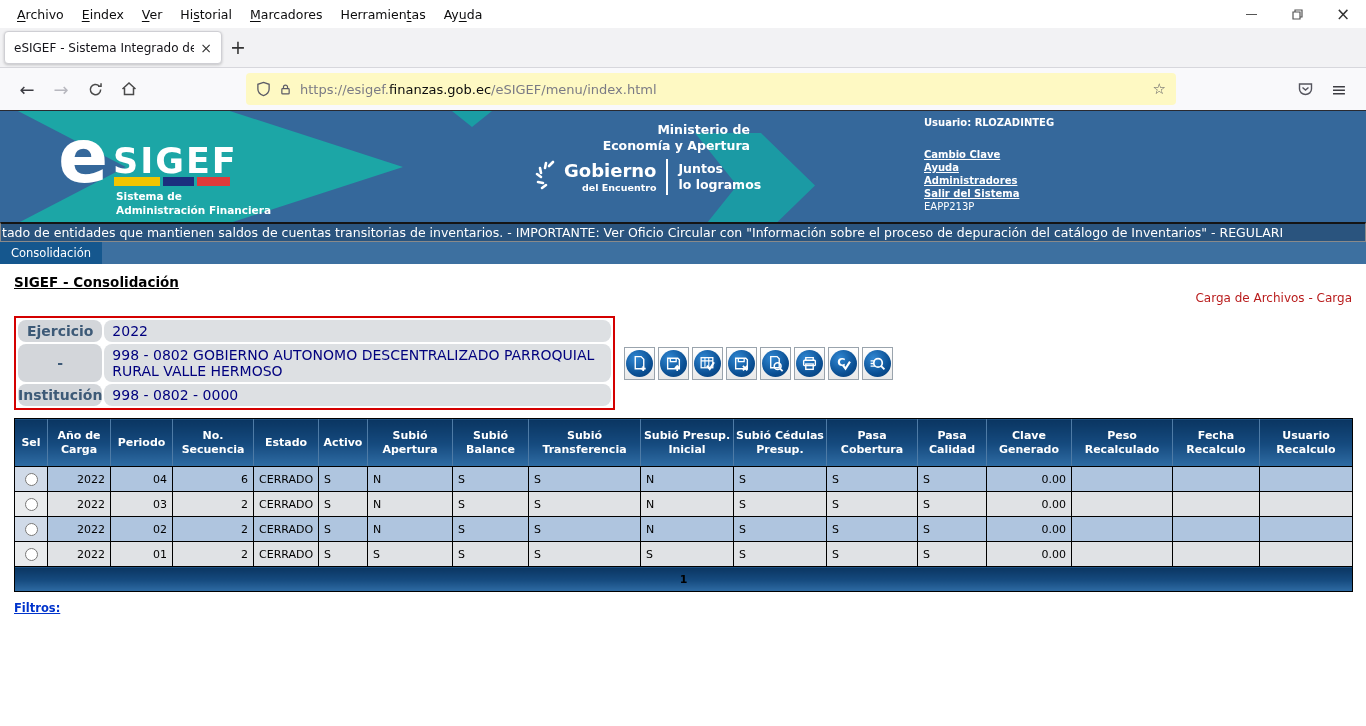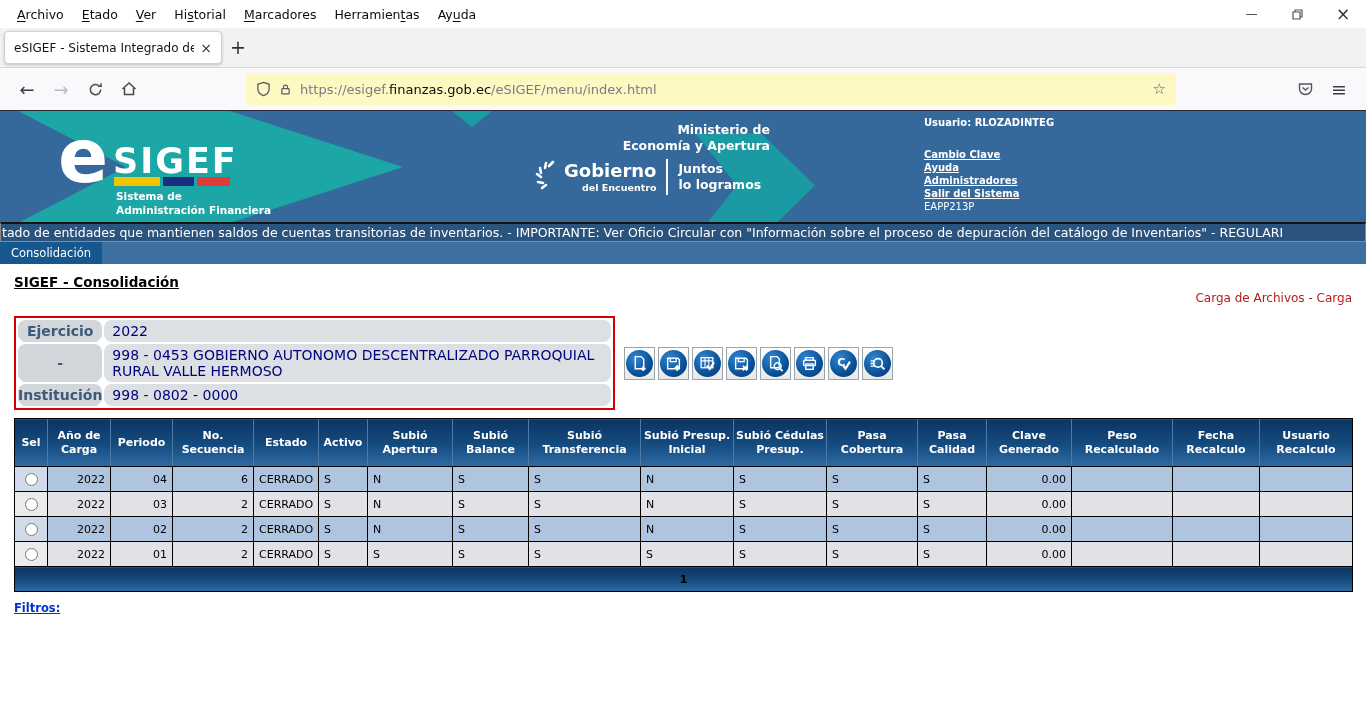--- a/index.html
+++ b/index.html
@@ -47,21 +47,21 @@
   .chev-top{left:452px;top:0;width:40px;height:16px;
     clip-path:polygon(0 0,100% 0,50% 100%);background:#1A9DA4;}
   .logo-e{position:absolute;left:58px;top:8px;font-size:74px;font-weight:bold;color:#fff;line-height:1;}
   .logo-name{position:absolute;left:113px;top:30px;font-size:35px;font-weight:bold;color:#fff;letter-spacing:2px;}
   .flag{position:absolute;left:114px;top:66px;display:flex;gap:3px;}
   .flag span{height:9px;display:inline-block;}
   .flag-y{width:46px;background:#F2C500;}
   .flag-b{width:31px;background:#1B2E7E;}
   .flag-r{width:33px;background:#E03A3A;}
   .logo-sub{position:absolute;left:116px;top:79px;color:#fff;font-size:10.5px;font-weight:600;line-height:1.3;}
-  .ministry{position:absolute;left:540px;top:11px;width:230px;text-align:right;color:#fff;
+  .ministry{position:absolute;left:520px;top:11px;width:230px;text-align:right;color:#fff;
     font-size:12.5px;font-weight:600;line-height:1.25;}
   .gobierno{position:absolute;left:534px;top:48px;display:flex;align-items:center;color:#fff;}
   .gov-text{margin-left:4px;}
   .gov-name{font-size:18px;font-weight:bold;line-height:1;}
   .gov-sub{font-size:9.5px;font-weight:bold;text-align:right;margin-top:2px;}
   .gov-div{width:2px;height:36px;background:#fff;margin:0 10px;}
   .gov-slogan{font-size:12.5px;font-weight:bold;line-height:1.25;}
   .user-block{position:absolute;left:924px;top:6px;color:#fff;font-size:10px;}
   .user-name{font-weight:bold;}
   .user-links{margin-top:20px;}
@@ -110,21 +110,21 @@
     text-align:center;font-weight:bold;font-size:12px;height:21px;border:1px solid #000;}
   .filters{display:inline-block;margin-top:9px;font-size:11.5px;font-weight:bold;color:#0033CC;
     text-decoration:underline;cursor:pointer;}
   input[type=radio]{width:13px;height:13px;vertical-align:middle;}
 </style>
 </head>
 <body>
 
 <div class="menubar">
   <span class="menu-item"><span></span><span class="accel">A</span><span>rchivo</span></span>
-  <span class="menu-item"><span></span><span class="accel">E</span><span>tado</span></span>
+  <span class="menu-item"><span></span><span class="accel">E</span><span>index</span></span>
   <span class="menu-item"><span></span><span class="accel">V</span><span>er</span></span>
   <span class="menu-item"><span>Hi</span><span class="accel">s</span><span>torial</span></span>
   <span class="menu-item"><span></span><span class="accel">M</span><span>arcadores</span></span>
   <span class="menu-item"><span>Herramien</span><span class="accel">t</span><span>as</span></span>
   <span class="menu-item"><span>Ay</span><span class="accel">u</span><span>da</span></span>
   <div class="win-controls">
     <div class="win-btn">
         <span class="min-glyph"></span>
       </div>
     <div class="win-btn">
@@ -237,21 +237,21 @@
 
   <div class="form-wrap">
     <table class="form-box">
       <tbody>
           <tr>
         <td class="form-label">Ejercicio</td>
         <td class="form-value">2022</td>
       </tr>
       <tr>
         <td class="form-label" style="height:38px">-</td>
-        <td class="form-value">998 - 0453 GOBIERNO AUTONOMO DESCENTRALIZADO PARROQUIAL RURAL VALLE HERMOSO</td>
+        <td class="form-value">998 - 0802 GOBIERNO AUTONOMO DESCENTRALIZADO PARROQUIAL RURAL VALLE HERMOSO</td>
       </tr>
       <tr>
         <td class="form-label">Institución</td>
         <td class="form-value">998 - 0802 - 0000</td>
       </tr>
     </tbody>
       </table>
 
     <div class="toolbar">
       <div class="tool-btn">

